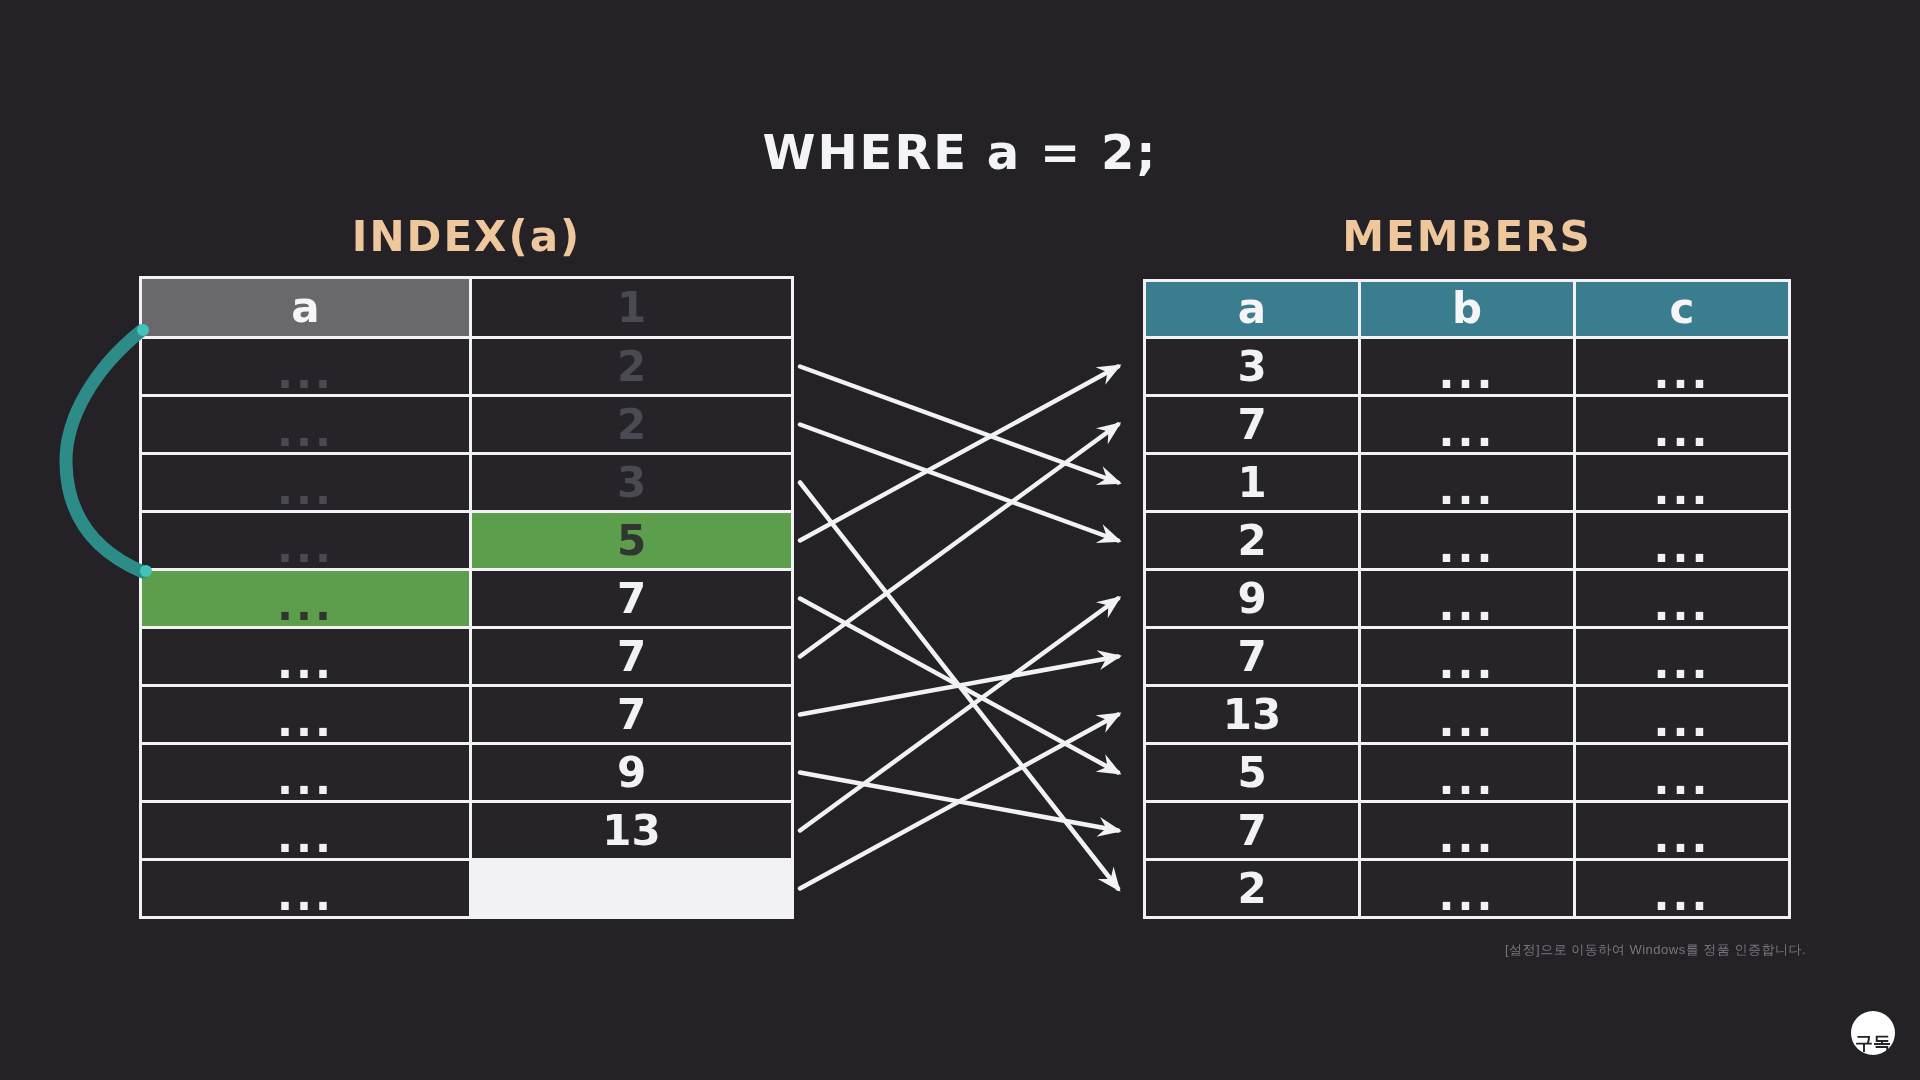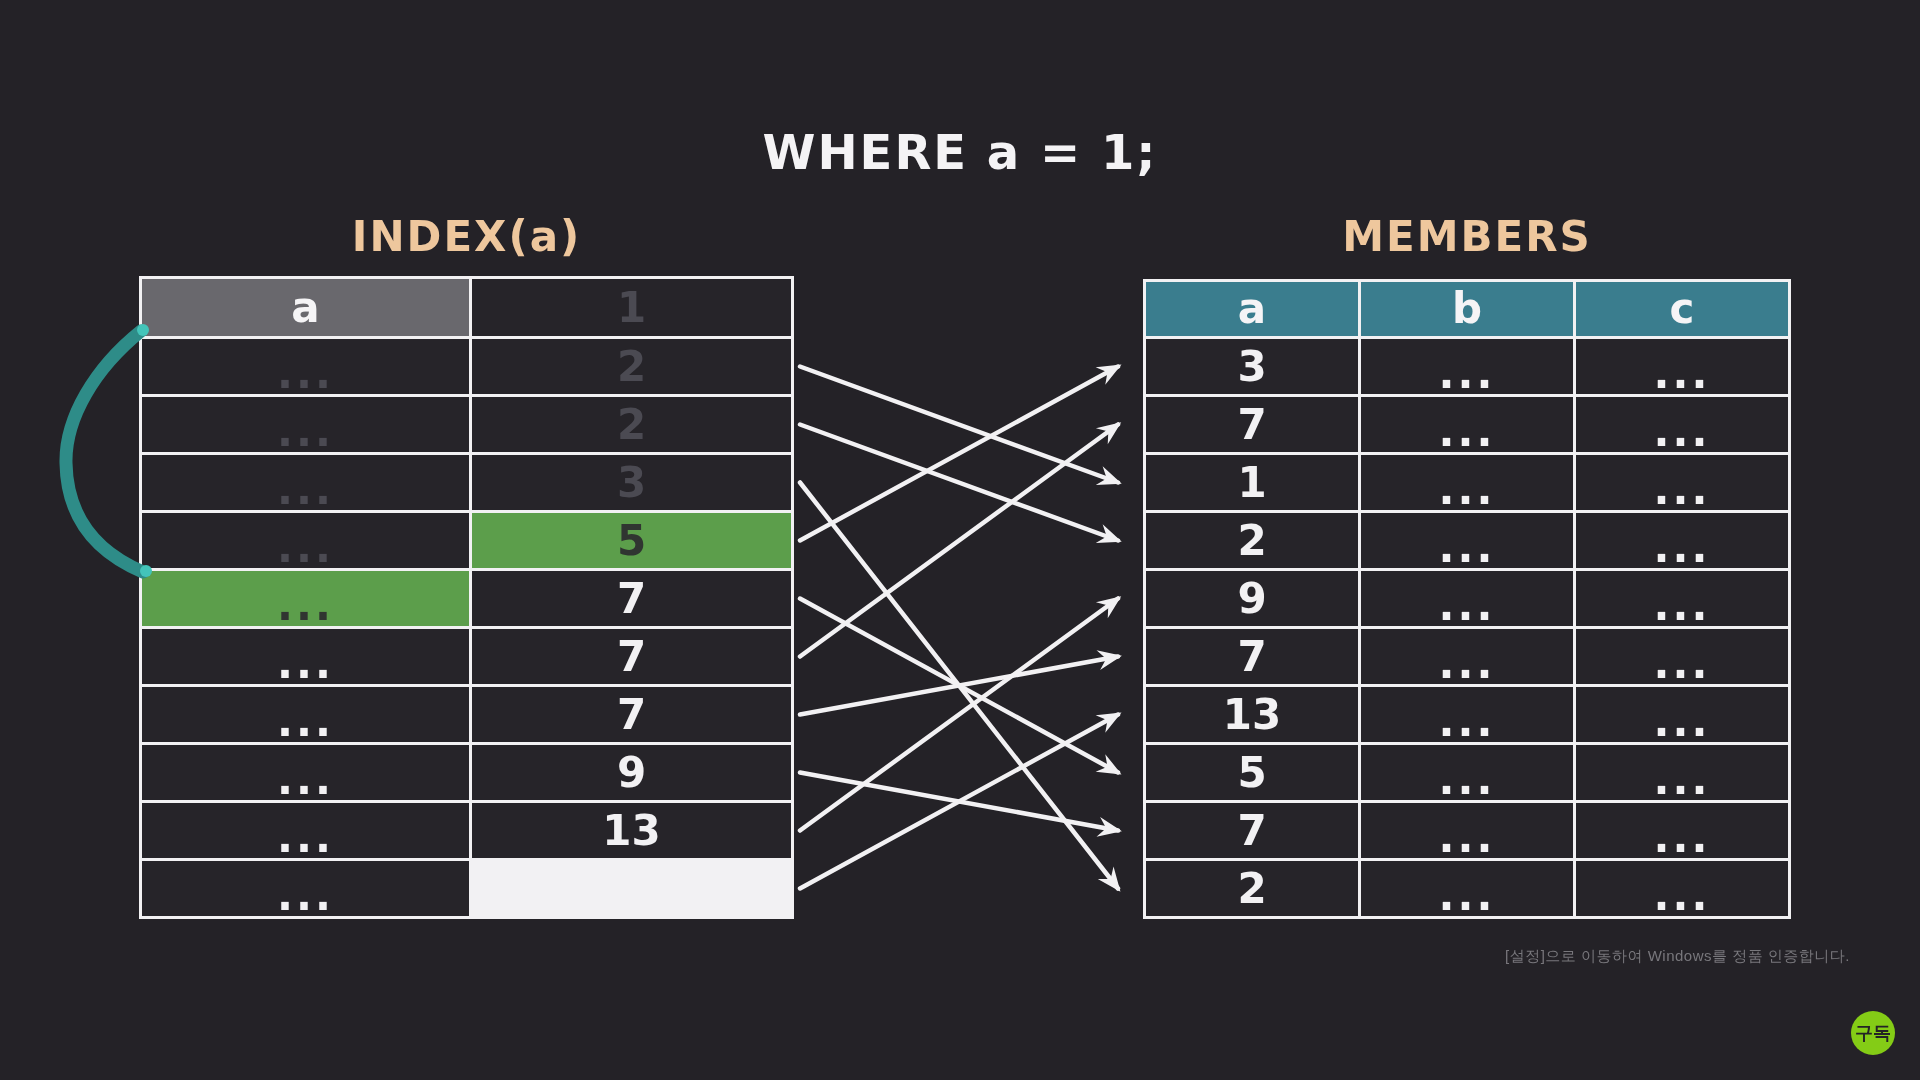--- a/index.html
+++ b/index.html
@@ -29,33 +29,33 @@
     color:#f2f1f3;font-size:42px;font-weight:bold;line-height:1;
   }
   .cell.hdr-gray{background:#69686d;color:#f5f4f6;}
   .cell.hdr-teal{background:#3a7d8e;color:#f5f4f6;}
   .cell.faded{color:#4b4a52;}
   .cell.green{background:#5c9e4b;color:#303531;}
   .cell.dots span{transform:translateY(7px);letter-spacing:3px;}
   .overlay{position:absolute;left:0;top:0;width:1920px;height:1080px;pointer-events:none;}
   .watermark{position:absolute;left:1505px;top:941px;color:#85848a;font-family:"Liberation Sans",sans-serif;}
   .watermark .l1{font-size:22px;letter-spacing:1px;}
-  .watermark .l2{font-size:15px;color:#78777c;margin-top:6px;letter-spacing:0.5px;}
+  .watermark .l2{font-size:13px;color:#78777c;margin-top:0;letter-spacing:0.5px;}
   .subscribe{
     position:absolute;left:1851px;top:1011px;width:44px;height:44px;border-radius:50%;
-    background:#84cc16;display:flex;align-items:center;justify-content:center;
+    background:#ffffff;display:flex;align-items:flex-end;justify-content:center;
     color:#232226;font-size:18px;font-weight:bold;cursor:pointer;
   }
 </style>
 </head>
 <body>
 
 <div class="page">
 
-  <div class="where-title">WHERE a = 1;</div>
+  <div class="where-title">WHERE a = 2;</div>
 
   <div class="tbl-label left">INDEX(a)</div>
   <div class="tbl-label right">MEMBERS</div>
 
   <div id="index-table" class="grid-table">
       <div class="cell hdr-gray">a</div>
       <div class="cell faded">1</div>
       <div class="cell faded dots">
         <span>...</span>
       </div>

